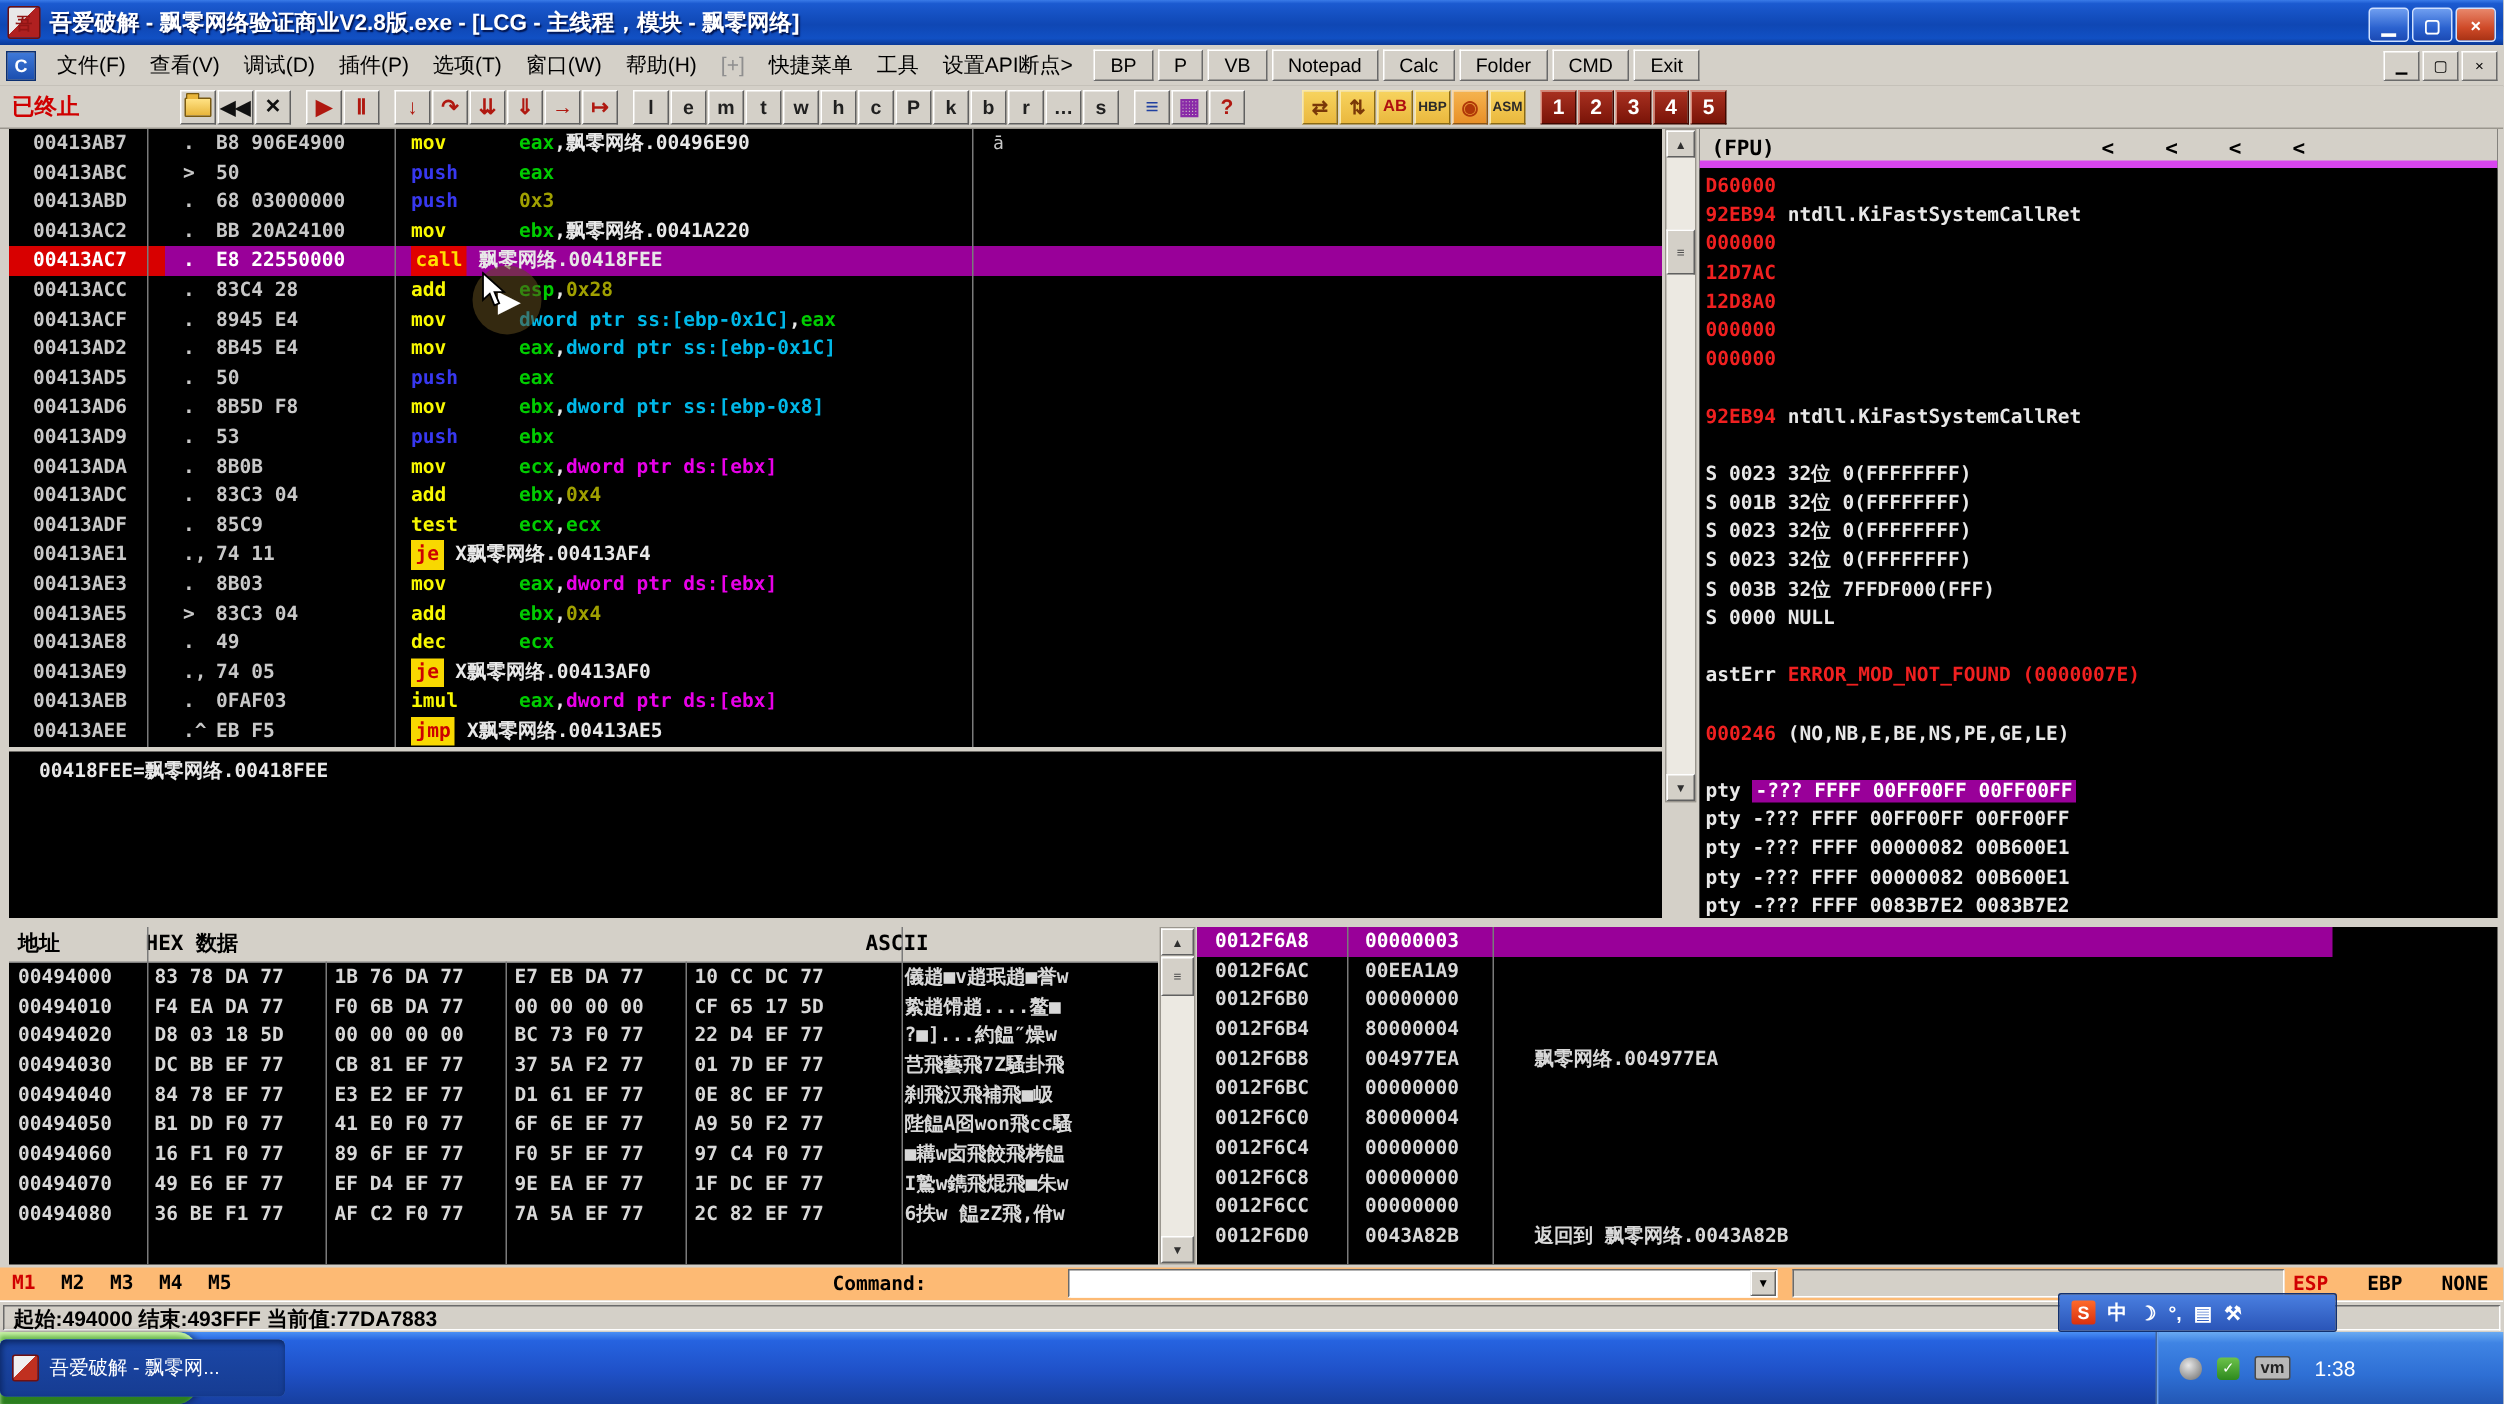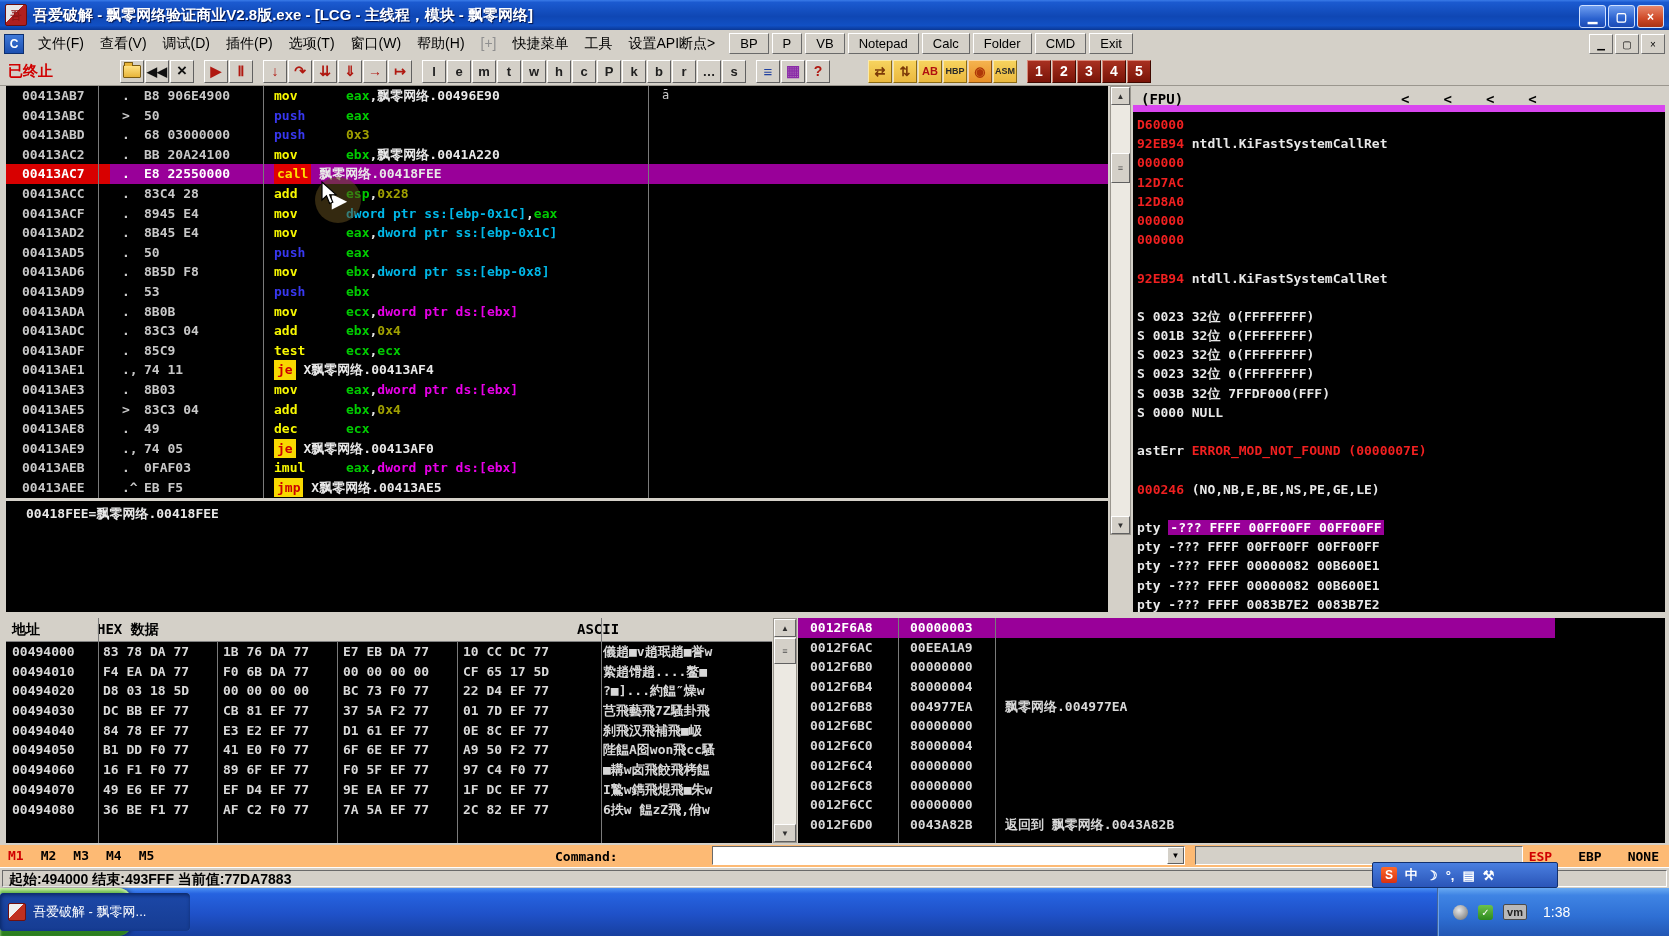--- a/index.html
+++ b/index.html
@@ -84,21 +84,21 @@
     font-size:8px;color:#303030;box-sizing:border-box;}
   .sthumb{position:absolute;left:0;right:0;background:#d4d0c8;border:1px solid;
     border-color:#fff #606060 #606060 #fff;display:flex;align-items:center;justify-content:center;
     font-size:9px;color:#505050;box-sizing:border-box;}
   #vscroll1{left:1110px;top:86px;width:21px;height:449px;}
   #vscroll2{left:773px;top:618px;width:24px;height:225px;}
 
   
   #registers{left:1133px;top:86px;width:532px;height:526px;background:#000;}
   #reg-header{position:absolute;left:0;top:0;right:0;height:26px;background:#d4d0c8;color:#000;
-    border-bottom:7px solid #d946ef;font:bold 14px "DejaVu Sans Mono",monospace;line-height:26px;padding-left:8px;box-sizing:border-box;}
+    border-bottom:5px solid #d946ef;font:bold 14px "DejaVu Sans Mono",monospace;line-height:26px;padding-left:8px;box-sizing:border-box;}
   #reg-collapse{position:absolute;left:268px;top:0;display:flex;gap:34px;font-weight:bold;}
   #reg-body{position:absolute;left:0;top:27px;right:0;bottom:0;background:#000;
     font:bold 13px "DejaVu Sans Mono",monospace;padding-top:2px;}
   .rrow{height:19.2px;line-height:19.2px;padding-left:4px;white-space:nowrap;}
   .red{color:#f02020;} .hl{background:#990099;color:#fff;padding:0 2px;}
 
   
   #dump{left:6px;top:618px;width:766px;height:225px;font:bold 13px "DejaVu Sans Mono",monospace;color:#d8d8d8;}
   #dump-header{height:23px;background:#d4d0c8;color:#000;border-bottom:1px solid #808080;
     line-height:22px;white-space:nowrap;font-size:14px;}
@@ -108,21 +108,21 @@
   .h-addr{display:inline-block;width:91px;padding-left:6px;box-sizing:border-box;}
   .h-g{display:inline-block;width:120px;padding-left:6px;box-sizing:border-box;}
   .h-ascii{display:inline-block;margin-left:26px;width:160px;overflow:hidden;vertical-align:top;}
 
   
   #stack{left:798px;top:618px;width:867px;height:225px;font:bold 13px "DejaVu Sans Mono",monospace;color:#d8d8d8;}
   .srow{height:19.7px;line-height:19.7px;white-space:nowrap;width:757px;}
   .srow.sel{background:#990099;color:#fff;}
   .s-addr{display:inline-block;width:100px;padding-left:12px;box-sizing:border-box;}
   .s-val{display:inline-block;width:97px;padding-left:12px;box-sizing:border-box;}
-  .s-com{padding-left:10px;}
+  .s-com{padding-left:28px;}
 
   
   #cmdbar{position:absolute;left:0;top:845px;width:1669px;height:22px;background:#fdba74;}
   #mtabs{position:absolute;left:8px;top:3px;display:flex;gap:17px;font:bold 13px "DejaVu Sans Mono",monospace;color:#000;}
   .mtab.m1{color:#d00000;}
   #cmd-label{position:absolute;left:555px;top:4px;font:bold 13px "DejaVu Sans Mono",monospace;color:#000;}
   #cmd-combo{position:absolute;left:712px;top:1px;width:473px;height:19px;background:#fff;
     border:1px solid;border-color:#6a6a6a #fff #fff #6a6a6a;box-sizing:border-box;}
   #cmd-input{position:absolute;left:1px;top:1px;width:450px;height:15px;border:none;outline:none;font:13px "DejaVu Sans Mono",monospace;}
   #cmd-drop{position:absolute;right:0;top:0;width:17px;height:17px;background:#d4d0c8;border:1px solid;

